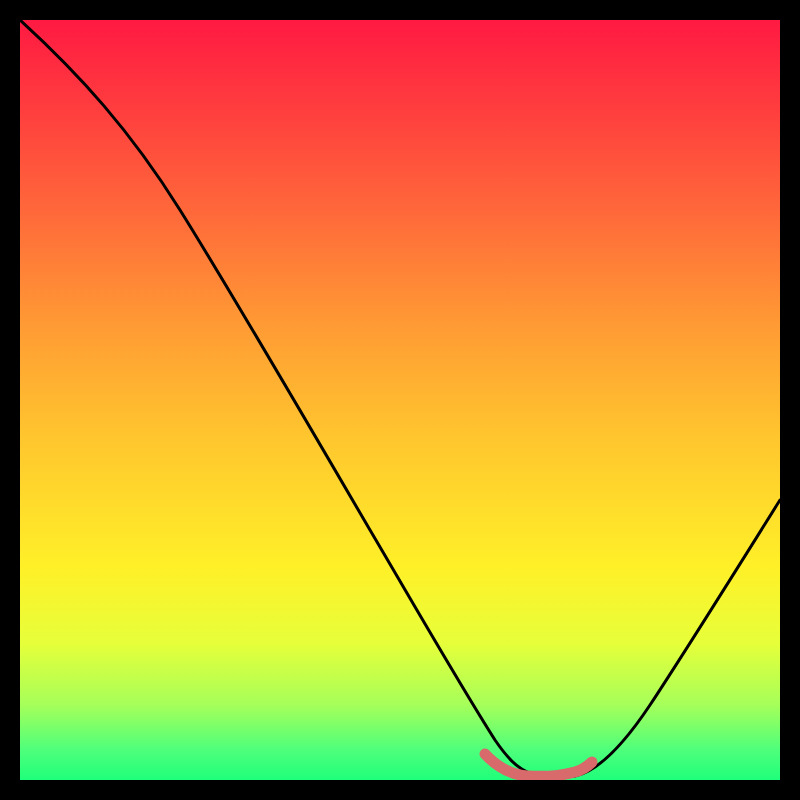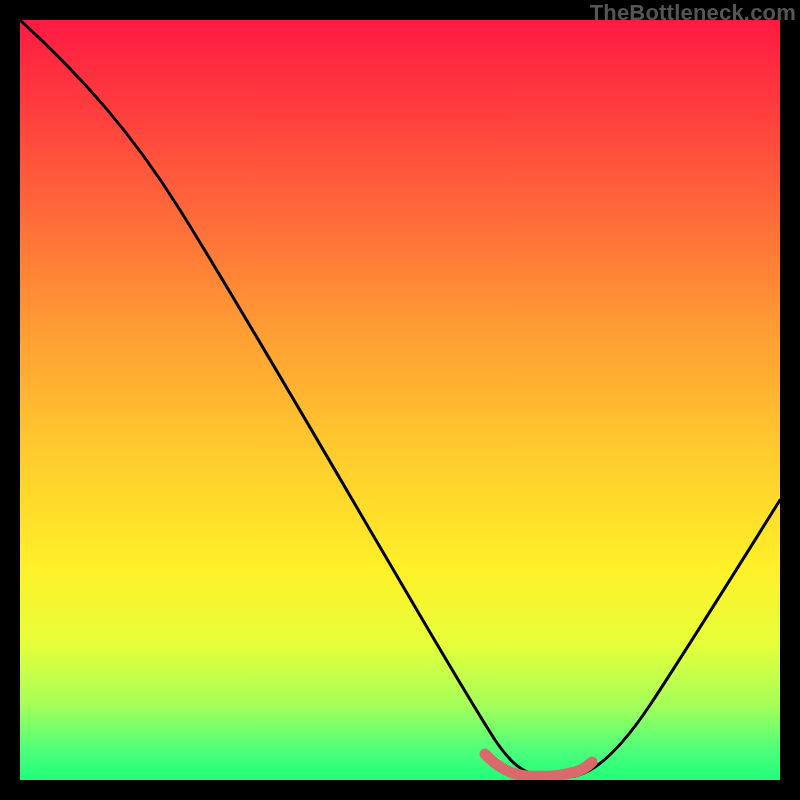--- a/index.html
+++ b/index.html
@@ -78,14 +78,13 @@
                L 555 756
                C 575 752, 600 730, 630 685
                C 665 632, 710 560, 760 480" fill="none" stroke="#000" stroke-width="3" stroke-linecap="round"></path>
       <path d="M 465 734
                C 478 748, 492 755, 508 756
                C 524 757, 540 756, 555 752
                C 562 750, 568 746, 572 742" fill="none" stroke="#d86a6b" stroke-width="11" stroke-linecap="round" stroke-linejoin="round"></path>
     </svg>
   </div>
 
-  <div class="watermark">TheBottleneck.com</div>
 </div>
 
 </body></html>

